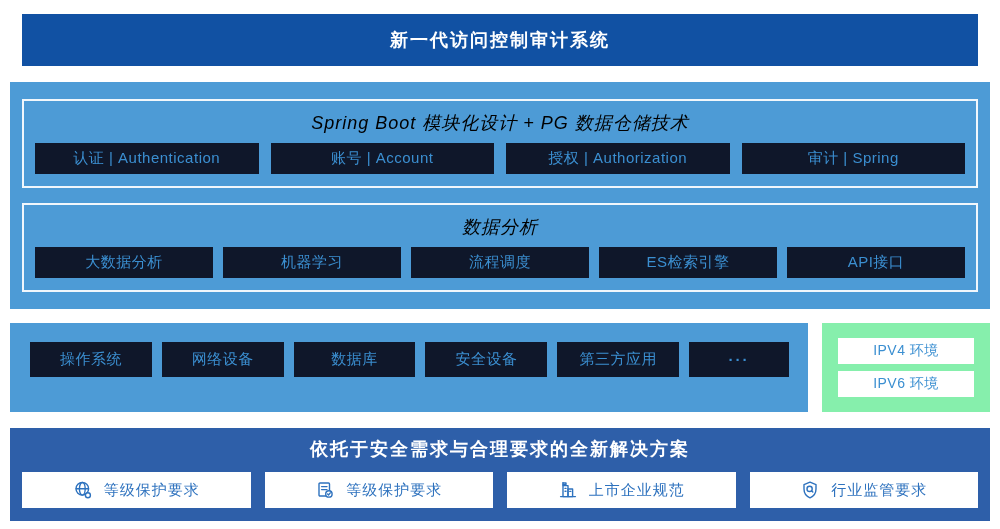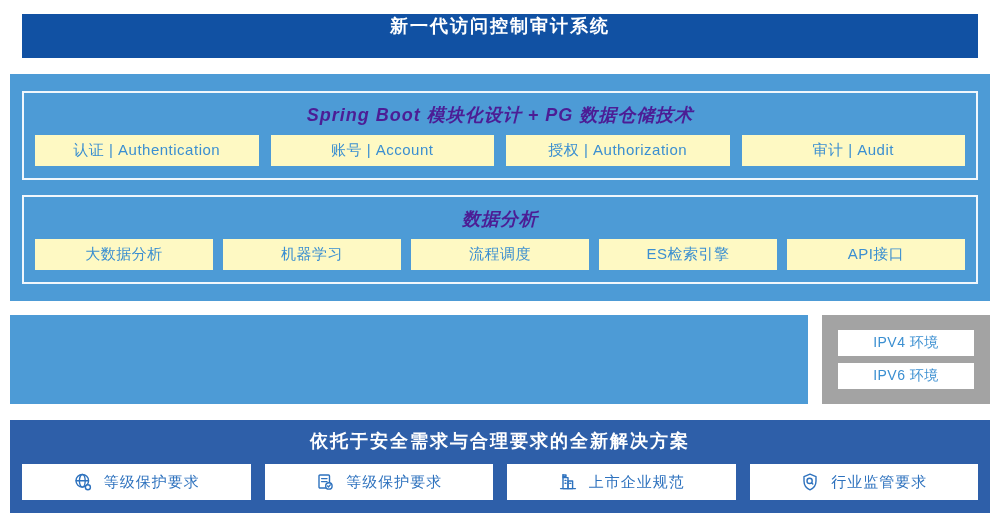--- a/index.html
+++ b/index.html
@@ -7,51 +7,51 @@
   .page {
     position:relative;
     width:1000px; height:529px;
     background:#ffffff;
     font-family:"Liberation Sans","DejaVu Sans",sans-serif;
     overflow:hidden;
   }
   
   .banner {
     margin:14px 22px 0;
-    height:44px;
+    height:52px;
     background:#1151A3;
-    display:flex; align-items:flex-start; justify-content:center;
+    display:flex; align-items:center; justify-content:center;
   }
   .banner .title {
     color:#ffffff; font-size:18px; font-weight:bold; letter-spacing:2px;
   }
   
   .platform {
     margin:16px 10px 0;
     height:227px;
     background:#4D9BD6;
     padding:17px 12px;
     display:flex; flex-direction:column; gap:15px;
   }
   .inner-box {
     flex:1;
     border:2px solid rgba(255,255,255,0.92);
     padding:8px 11px 12px;
     display:flex; flex-direction:column; justify-content:space-between;
   }
   .inner-title {
-    text-align:center; color:#4c1d95;
-    font-size:18px; font-weight:bold; font-style:italic;
+    text-align:center; color:#000000;
+    font-size:18px; font-weight:normal; font-style:italic;
     letter-spacing:1px;
     padding-top:2px;
   }
   .row { display:flex; gap:12px; }
   .wbox {
     flex:1; height:31px;
-    background:#fef9c3;
+    background:#0f172a;
     display:flex; align-items:center; justify-content:center;
     color:#3B8FD1; font-size:15px; letter-spacing:0.5px;
   }
   .row-5 { gap:10px; }
   
   .collect-row {
     margin:14px 10px 0;
     height:89px;
     display:flex; gap:14px;
   }
@@ -62,21 +62,21 @@
   }
   .sec-title {
     text-align:center; color:#ffffff;
     font-size:18px; font-weight:bold; letter-spacing:2px;
   }
   .collect .row { margin-top:11px; gap:10px; }
   .collect .wbox { height:35px; font-size:15px; }
   .wbox.dots { flex:0.82; letter-spacing:2px; font-weight:bold; }
   .ip-box {
     width:168px;
-    background:#a3a3a3;
+    background:#86efac;
     padding:15px 16px;
     display:flex; flex-direction:column; justify-content:center; gap:7px;
   }
   .ip-item {
     height:27px; background:#ffffff;
     display:flex; align-items:center; justify-content:center;
     color:#3B8FD1; font-size:14px; letter-spacing:0.5px;
   }
   
   .solution {
@@ -105,40 +105,48 @@
   </div>
 
   <div class="platform">
 
     <div class="inner-box">
       <div class="inner-title">Spring Boot 模块化设计 + PG 数据仓储技术</div>
       <div class="row">
         <div class="wbox">认证 | Authentication</div>
         <div class="wbox">账号 | Account</div>
         <div class="wbox">授权 | Authorization</div>
-        <div class="wbox">审计 | Audit</div>
+        <div class="wbox">审计 | Spring</div>
       </div>
     </div>
 
     <div class="inner-box">
       <div class="inner-title">数据分析</div>
       <div class="row row-5">
         <div class="wbox">大数据分析</div>
         <div class="wbox">机器学习</div>
         <div class="wbox">流程调度</div>
         <div class="wbox">ES检索引擎</div>
         <div class="wbox">API接口</div>
       </div>
     </div>
 
   </div>
 
   <div class="collect-row">
 
     <div class="collect">
+      <div class="row">
+        <div class="wbox">操作系统</div>
+        <div class="wbox">网络设备</div>
+        <div class="wbox">数据库</div>
+        <div class="wbox">安全设备</div>
+        <div class="wbox">第三方应用</div>
+        <div class="wbox dots">···</div>
+      </div>
     </div>
 
     <div class="ip-box">
       <div class="ip-item">IPV4 环境</div>
       <div class="ip-item">IPV6 环境</div>
     </div>
 
   </div>
 
   <div class="solution">

